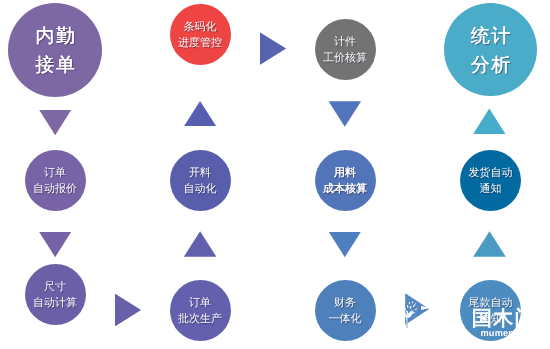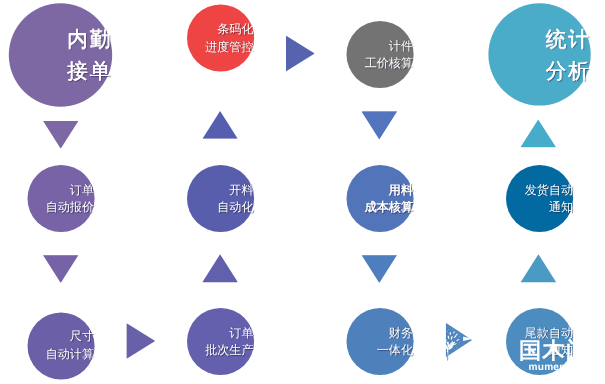--- a/index.html
+++ b/index.html
@@ -3,21 +3,21 @@
 <meta charset="utf-8">
 <title>流程图</title>
 <style>
   html,body{margin:0;padding:0;background:#ffffff;}
   body{width:550px;height:349px;overflow:hidden;
        font-family:"Liberation Sans",sans-serif;
        -webkit-font-smoothing:antialiased;
        text-rendering:geometricPrecision;}
   #stage{position:relative;width:550px;height:349px;background:#ffffff;overflow:hidden;}
   .node{position:absolute;border-radius:50%;box-sizing:border-box;
-        display:flex;flex-direction:column;align-items:flex-end;justify-content:center;
+        display:flex;flex-direction:column;align-items:center;justify-content:center;
         color:#ffffff;text-align:center;}
   .node .ln{white-space:nowrap;
             text-shadow:0.8px 0.8px 0.7px rgba(30,22,50,0.55);}
   .node.is-large .ln{text-shadow:0.42px 0 0 rgba(255,255,255,0.9),
                                  0 0.3px 0 rgba(255,255,255,0.75),
                                  1.1px 1.1px 0.9px rgba(35,25,55,0.55);}
   .tri{position:absolute;}
   .wm{position:absolute;color:#ffffff;white-space:nowrap;font-weight:900;line-height:1;margin-left:12px;}
   .wm-tree{position:absolute;}
   .wm-notch{position:absolute;}
@@ -52,21 +52,21 @@
       <span class="ln">自动化</span>
     </div>
 <div class="node is-small" style="left:314.50px;top:149.50px;width:61.00px;height:61.00px;background:#5275BA;font-size:11.00px;line-height:16.00px;padding-top:1.20px;letter-spacing:0.00px;text-indent:0.00px;font-weight:bold;">
       <span class="ln">用料</span>
       <span class="ln">成本核算</span>
     </div>
 <div class="node is-small" style="left:460.00px;top:149.50px;width:61.00px;height:61.00px;background:#0369a1;font-size:11.00px;line-height:16.00px;padding-top:1.20px;letter-spacing:0.00px;text-indent:0.00px;">
       <span class="ln">发货自动</span>
       <span class="ln">通知</span>
     </div>
-<div class="node is-small" style="left:24.50px;top:284px;width:61.00px;height:61.00px;background:#6B60A8;font-size:11.00px;line-height:16.00px;padding-top:1.20px;letter-spacing:0.00px;text-indent:0.00px;font-family:Liberation Mono, monospace;">
+<div class="node is-small" style="left:24.50px;top:264px;width:61.00px;height:61.00px;background:#6B60A8;font-size:11.00px;line-height:16.00px;padding-top:1.20px;letter-spacing:0.00px;text-indent:0.00px;">
       <span class="ln">尺寸</span>
       <span class="ln">自动计算</span>
     </div>
 <div class="node is-small" style="left:169.50px;top:279.50px;width:61.00px;height:61.00px;background:#6460AE;font-size:11.00px;line-height:16.00px;padding-top:1.20px;letter-spacing:0.00px;text-indent:0.00px;">
       <span class="ln">订单</span>
       <span class="ln">批次生产</span>
     </div>
 <div class="node is-small" style="left:314.50px;top:279.50px;width:61.00px;height:61.00px;background:#4E80BC;font-size:11.00px;line-height:16.00px;padding-top:1.20px;letter-spacing:0.00px;text-indent:0.00px;">
       <span class="ln">财务</span>
       <span class="ln">一体化</span>

